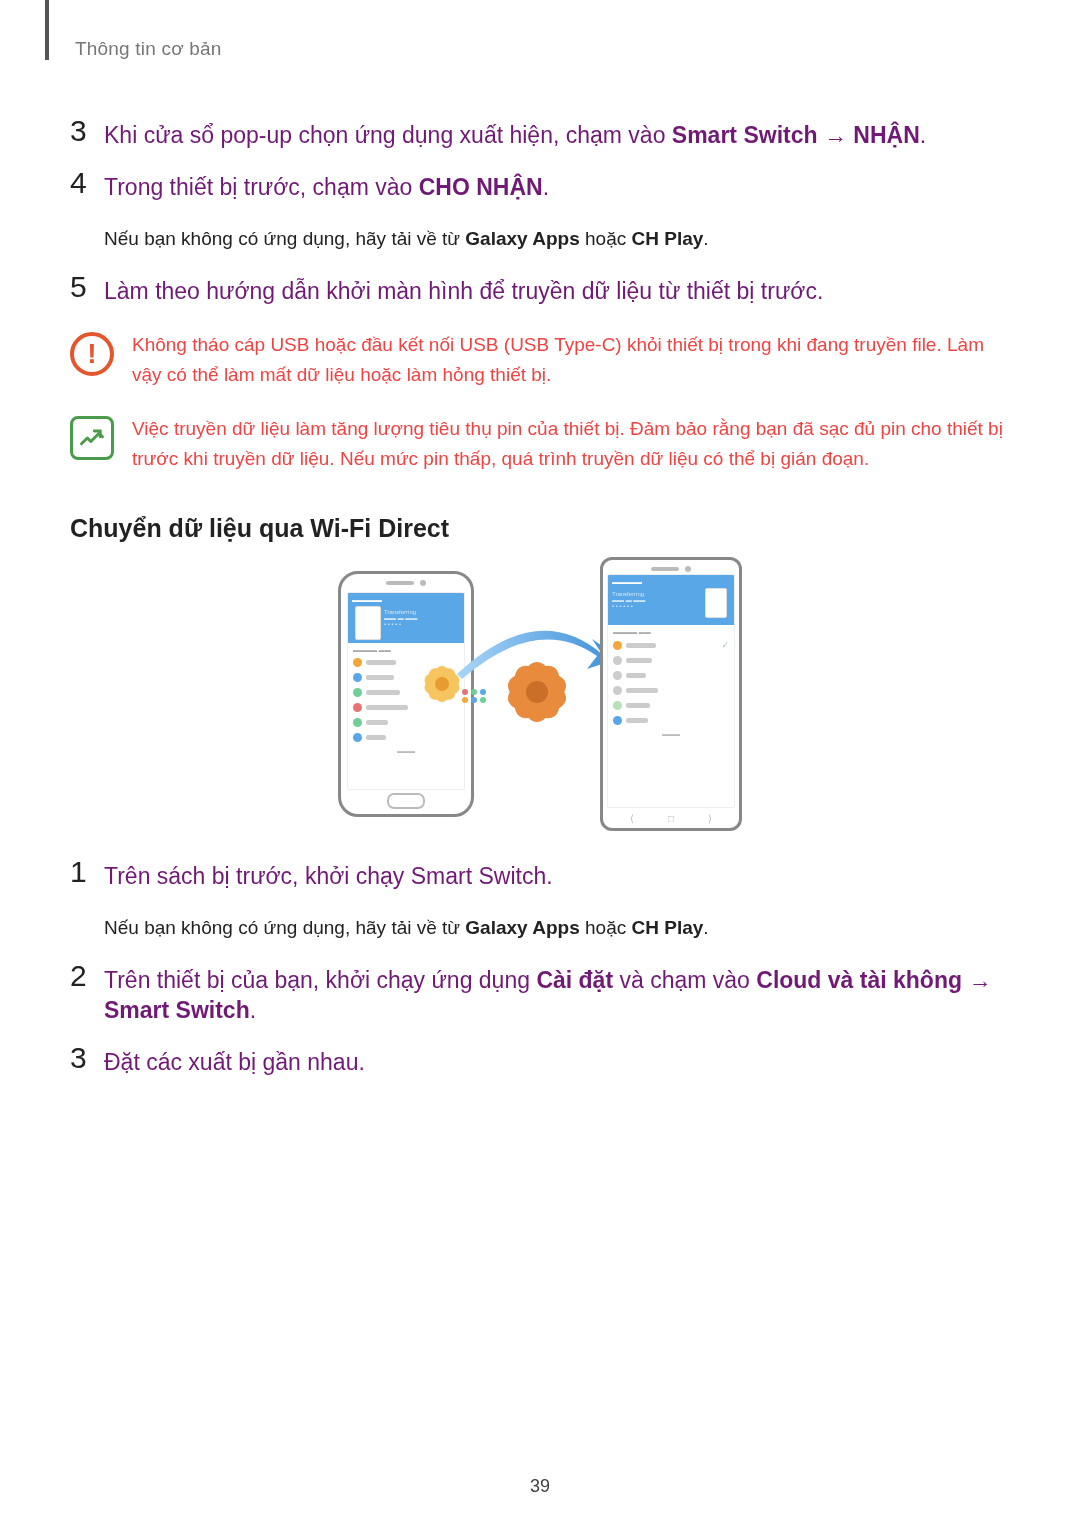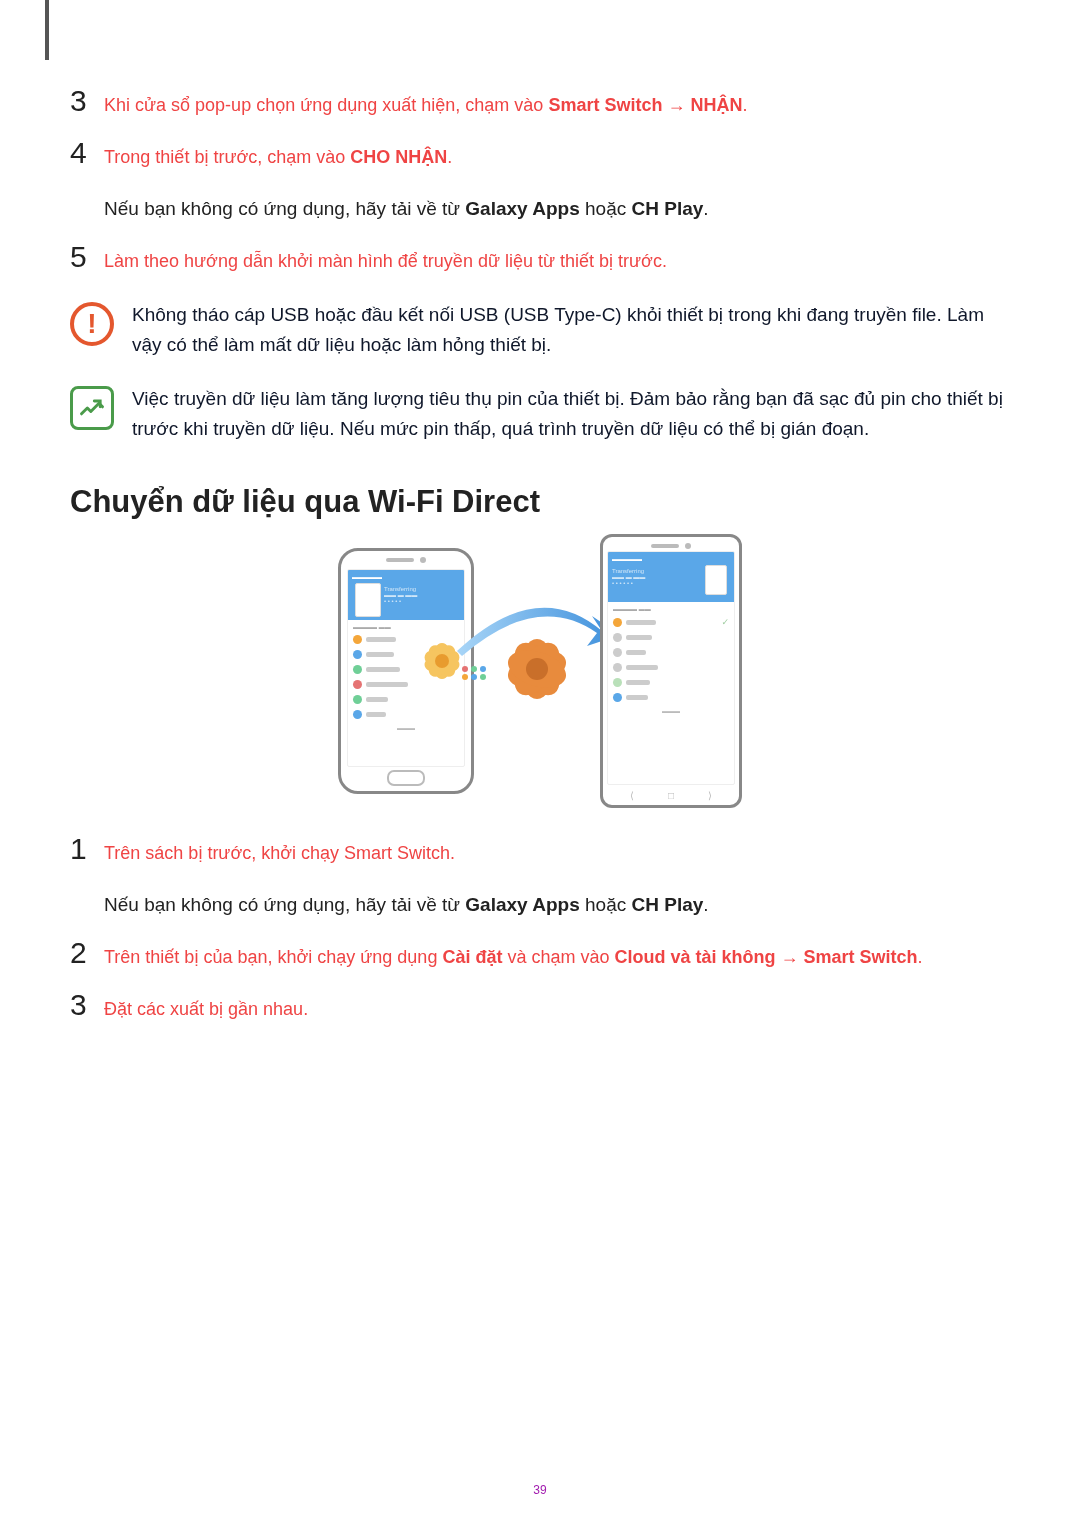--- a/index.html
+++ b/index.html
@@ -2,30 +2,30 @@
 <html><head>
 <meta charset="utf-8">
 <style>
 html,body{margin:0;padding:0;background:#fff;font-family:"Helvetica Neue",Arial,sans-serif;color:#1a1a1a}
 .page{width:1080px;min-height:1527px;margin:0 auto;background:#fff;position:relative;box-sizing:border-box;padding:30px 70px 40px 70px}
 .header-line{position:absolute;left:45px;top:0;width:4px;height:60px;background:#555}
 .header-title{font-size:19px;color:#777;margin:8px 0 0 5px;letter-spacing:.2px}
 .content{margin-top:60px}
 .step{display:flex;align-items:flex-start;margin:22px 0}
 .step-num{font-size:30px;line-height:30px;min-width:34px;color:#222;font-weight:400;margin-top:-4px}
-.step-body{flex:1;font-size:18px;line-height:30px;color:#ef4444}
+.step-body{flex:1;font-size:23px;line-height:30px;color:#701a75}
 .step-para{margin:10px 0 0 34px;font-size:19px;line-height:30px;color:#222}
 .note{display:flex;align-items:flex-start;margin:24px 0}
 .note-icon{width:44px;height:44px;flex:0 0 44px;margin-right:18px;margin-top:2px}
 .note-icon.warn{border:4px solid #e4572e;border-radius:50%;box-sizing:border-box;display:flex;align-items:center;justify-content:center}
 .note-icon.warn .bang{color:#e4572e;font-size:28px;font-weight:700;line-height:1}
 .note-icon.tip{border:3px solid #4a9b4a;border-radius:8px;box-sizing:border-box;display:flex;align-items:center;justify-content:center;background:#fff}
 .note-icon.tip svg{width:28px;height:28px}
-.note-text{flex:1;font-size:19px;line-height:30px;color:#0f172a}
-.section-h{font-size:31px;font-weight:700;color:#222;margin:40px 0 14px 0}
+.note-text{flex:1;font-size:19px;line-height:30px;color:#ef4444}
+.section-h{font-size:25px;font-weight:700;color:#222;margin:40px 0 14px 0}
 .section-p{font-size:19px;line-height:30px;color:#222;margin:0 0 26px 0}
 .illus{display:flex;justify-content:center;margin:10px 0 30px 0}
 .phones{display:flex;align-items:center;gap:0;position:relative}
 .phone{width:130px;height:240px;border:3px solid #888;border-radius:20px;background:#fff;position:relative;overflow:hidden}
 .phone.p2{width:136px;height:268px;border-radius:12px}
 .ph-top{height:18px;display:flex;justify-content:center;align-items:center;gap:6px}
 .ph-speaker{width:28px;height:4px;background:#bbb;border-radius:2px}
 .ph-cam{width:6px;height:6px;background:#bbb;border-radius:50%}
 .ph-screen{position:absolute;top:18px;left:6px;right:6px;bottom:24px;background:#fff;border:1px solid #eee;border-radius:2px;overflow:hidden}
 .phone.p2 .ph-screen{top:14px;bottom:20px;left:4px;right:4px}
@@ -42,28 +42,29 @@
 .bridge{width:150px;height:160px;position:relative;display:flex;align-items:center;justify-content:center;margin:0 -12px}
 .arrow{position:absolute;top:10px;left:-10px;right:-10px;height:60px}
 .arrow svg{width:100%;height:100%}
 .flower{position:relative;z-index:2}
 .flower svg{width:100px;height:100px}
 .flower-inner{position:absolute;left:-50px;top:40px}
 .flower-inner svg{width:60px;height:60px}
 .bubbles{position:absolute;left:0;top:75px;display:flex;flex-direction:column;gap:2px}
 .bub{display:flex;gap:3px}
 .bub span{width:6px;height:6px;border-radius:50%}
-.page-num{position:absolute;bottom:30px;left:0;right:0;text-align:center;font-size:12px;color:#a21caf}
+.page-num{position:absolute;bottom:30px;left:0;right:0;text-align:center;font-size:18px;color:#404040}
 b{font-weight:700}
 </style>
 </head>
 <body>
 
 <div class="page">
   <div class="header-line"></div>
+  <div class="header-title">Thông tin cơ bản</div>
 
   <div class="content">
     <div id="steps-a">
         <div class="step">
           <div class="step-num">3</div>
           <div class="step-body">Khi cửa sổ pop-up chọn ứng dụng xuất hiện, chạm vào <b>Smart Switch</b> → <b>NHẬN</b>.</div>
         </div>
         <div class="step">
           <div class="step-num">4</div>
           <div class="step-body">Trong thiết bị trước, chạm vào <b>CHO NHẬN</b>.</div>

